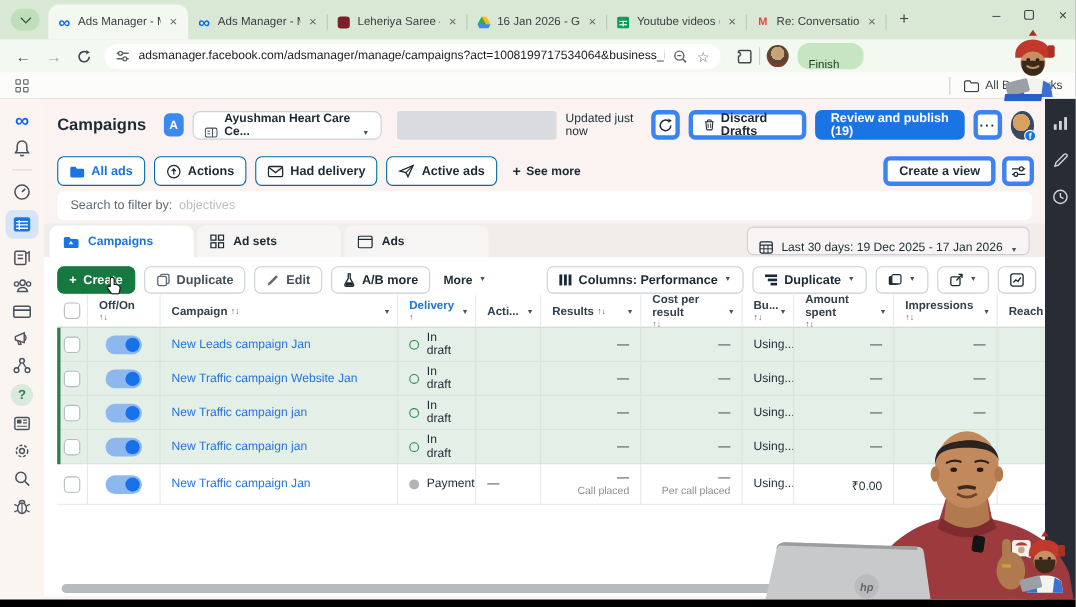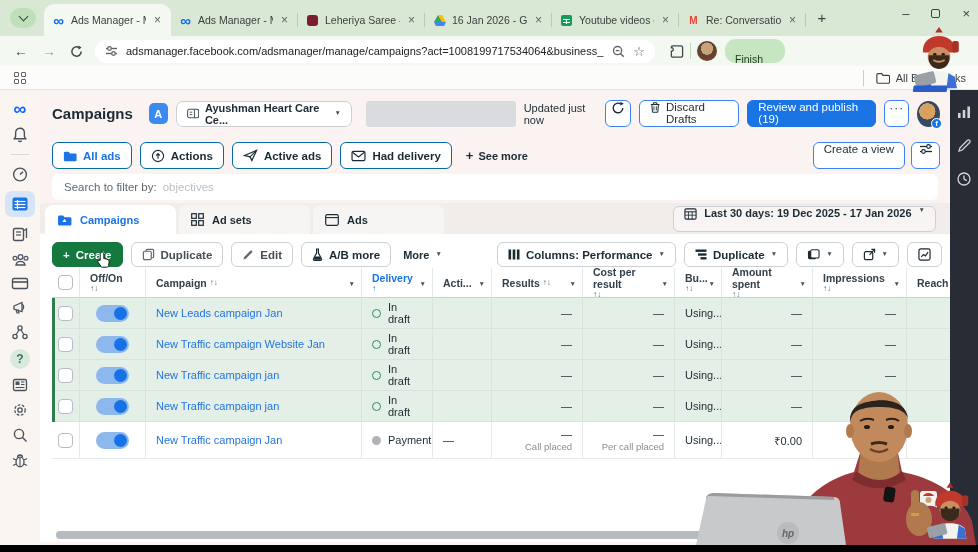--- a/index.html
+++ b/index.html
@@ -57,45 +57,45 @@
   .b-srch{top:174px;height:29px;background:#fbf3f1}
   .b-tabs{top:203px;height:31px;background:#f1edeb}
   .b-panel{top:234px;height:308px;background:#fff}
   .b-pink{top:542px;height:3px;background:#fbf3f1}
   .blackbar{position:absolute;left:0;top:545px;width:978px;height:7px;background:#000;z-index:60}
 
   
   .hrow{position:absolute;left:12px;right:10px;top:10px;height:27px;display:flex;align-items:center;gap:8px}
   .title{font-size:15px;font-weight:bold;color:#1c2b33}
   .abadge{width:21px;height:21px;border-radius:5px;background:#3b8af2;color:#fff;font-weight:bold;font-size:11px;display:flex;align-items:center;justify-content:center;margin-left:8px}
-  .acctpill{height:26px;background:#fff;border:1px solid #ccd0d4;border-radius:7px;display:flex;align-items:center;gap:6px;padding:0 10px;font-weight:bold}
+  .acctpill{height:26px;background:#fff;border:1px solid #ccd0d4;border-radius:7px;display:flex;align-items:flex-end;gap:6px;padding:0 10px;font-weight:bold}
   .redact{width:168px;height:26px;background:#d9dbde;border-radius:3px;margin-left:6px}
   .hright{margin-left:auto;display:flex;align-items:center;gap:8px}
-  .btn{height:27px;border:1px solid #3b82f6;border-radius:6px;background:#fff;display:flex;gap:6px;padding:0 10px;font-weight:normal;font-size:11.5px;color:#1c2b33}
+  .btn{height:27px;border:4px solid #3b82f6;border-radius:6px;background:#fff;display:flex;align-items:center;gap:6px;padding:0 10px;font-weight:bold;font-size:11.5px;color:#1c2b33}
   .btn.sq{width:29px;justify-content:center;padding:0}
   .btn.blue{background:#1b74e4;border-color:#1b74e4;color:#fff}
   .avatar-fb{position:relative;width:26px;height:26px;border-radius:50%;background:radial-gradient(circle at 45% 40%,#d8a15f 0 40%,#384a63 41%)}
   .fbbadge{position:absolute;right:-2px;bottom:-2px;width:11px;height:11px;border-radius:50%;background:#1b74e4;color:#fff;font-size:8px;font-weight:bold;display:flex;align-items:center;justify-content:center;border:1px solid #fff}
   .caret{font-size:6.5px;color:#44525c;line-height:1}
 
   
   .frow{position:absolute;left:12px;right:10px;top:6px;height:27px;display:flex;align-items:center;gap:8px}
   .chipf{height:27px;background:#fff;border:1px solid #0369a1;border-radius:6px;display:flex;align-items:center;gap:6px;padding:0 10px;font-weight:bold;font-size:11.5px}
   .chipf.blue{color:#1b74e4}
   .seemore{display:flex;align-items:center;gap:5px;font-weight:bold;margin-left:6px}
   .cview{margin-left:auto;display:flex;gap:6px;align-items:center}
 
   .srchbox{position:absolute;left:12px;top:0;width:886px;height:26px;background:#fff;border-radius:6px;display:flex;align-items:center;padding:0 12px;color:#606a71;font-size:11.5px}
   .srchhint{color:#b9bfc4;margin-left:6px}
 
   
   .ltabs{position:absolute;left:5px;bottom:0;display:flex;gap:3px;height:29px}
   .ltab{width:131px;display:flex;align-items:center;gap:8px;padding:0 12px;background:#f7f5f4;border-radius:8px 8px 0 0;font-weight:bold;color:#1c2b33}
   .ltab.active{background:#fff;color:#1b74e4}
-  .datepill{position:absolute;right:14px;top:3px;height:26px;border:1px solid #ccd0d4;border-radius:6px;background:#f7f4f3;display:flex;align-items:flex-start;gap:7px;padding:0 10px;font-weight:bold}
+  .datepill{position:absolute;right:14px;top:3px;height:26px;border:1px solid #ccd0d4;border-radius:6px;background:#f7f4f3;display:flex;align-items:flex-end;gap:7px;padding:0 10px;font-weight:normal}
 
   
   .toolrow{position:absolute;left:12px;right:8px;top:8px;height:25px;display:flex;align-items:center;gap:8px}
   .tbtn{height:25px;border:1px solid #ccd0d4;border-radius:6px;background:#fff;display:flex;align-items:center;gap:6px;padding:0 10px;font-weight:bold;font-size:11.5px;color:#464f56}
   .tbtn.green{background:#15783f;border-color:#15783f;color:#fff}
   .tbtn.dark{color:#1c2b33}
   .plain{display:flex;align-items:center;gap:6px;font-weight:bold;color:#1c2b33;padding:0 4px}
   .tright{margin-left:auto;display:flex;align-items:center;gap:8px}
 
   
@@ -380,32 +380,32 @@
         <span>All ads</span>
       </span>
       <span class="chipf">
         <svg width="14" height="14" viewBox="0 0 16 16">
             <circle cx="8" cy="8" r="6.4" fill="none" stroke="#1c2b33" stroke-width="1.3"></circle>
             <path d="M8 11 V5.5 M5.8 7.5 L8 5.3 L10.2 7.5" fill="none" stroke="#1c2b33" stroke-width="1.3"></path>
           </svg>
         <span>Actions</span>
       </span>
       <span class="chipf">
+        <svg width="15" height="12" viewBox="0 0 16 13">
+            <rect x="1" y="1.5" width="14" height="10" rx="1.5" fill="none" stroke="#1c2b33" stroke-width="1.3"></rect>
+            <path d="M1.5 2.5 L8 7.5 L14.5 2.5" fill="none" stroke="#1c2b33" stroke-width="1.3"></path>
+          </svg>
+        <span>Had delivery</span>
+      </span>
+      <span class="chipf">
         <svg width="15" height="13" viewBox="0 0 16 14">
             <path d="M1.5 7 L14.5 1.5 L9.5 12.5 L7.5 8.5 Z" fill="none" stroke="#1c2b33" stroke-width="1.3"></path>
             <line x1="7.5" y1="8.5" x2="14.5" y2="1.5" stroke="#1c2b33" stroke-width="1.1"></line>
           </svg>
         <span>Active ads</span>
-      </span>
-      <span class="chipf">
-        <svg width="15" height="12" viewBox="0 0 16 13">
-            <rect x="1" y="1.5" width="14" height="10" rx="1.5" fill="none" stroke="#1c2b33" stroke-width="1.3"></rect>
-            <path d="M1.5 2.5 L8 7.5 L14.5 2.5" fill="none" stroke="#1c2b33" stroke-width="1.3"></path>
-          </svg>
-        <span>Had delivery</span>
       </span>
       <span class="seemore">
         <span style="font-size:13px">+</span>
         <span>See more</span>
       </span>
       <span class="cview">
         <span class="btn">
             <span>Create a view</span>
           </span>
         <span class="btn sq">

